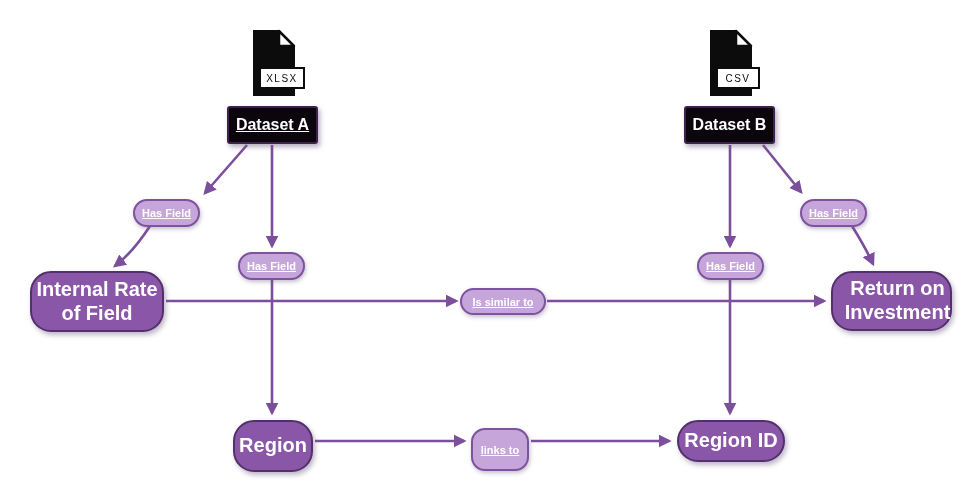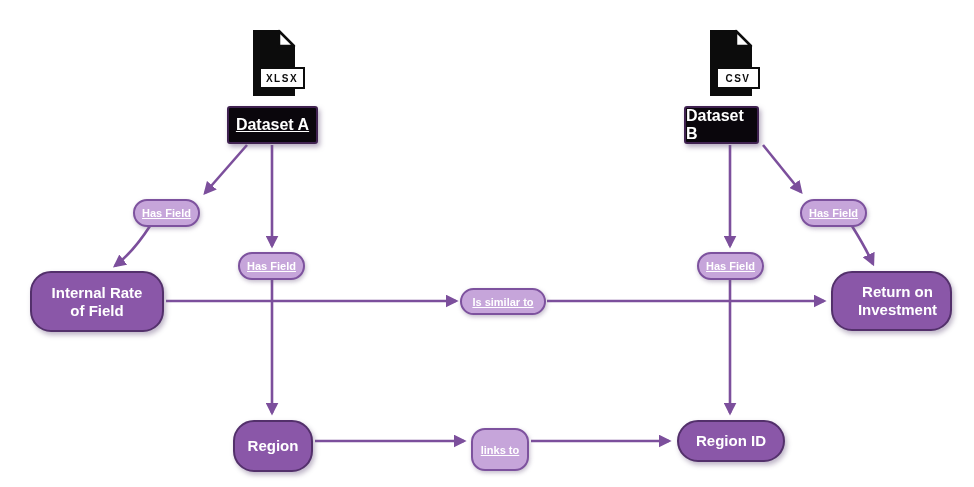--- a/index.html
+++ b/index.html
@@ -8,40 +8,40 @@
   }
   *{box-sizing:border-box;margin:0;padding:0;}
   body{font-family:"Liberation Sans",sans-serif;background:#ffffff;}
   .stage{position:relative;width:974px;height:487px;background:#ffffff;overflow:hidden;}
   .edges{position:absolute;left:0;top:0;width:974px;height:487px;}
   .edge{stroke:var(--edge);stroke-width:2.6;fill:none;}
   .arrowhead{fill:var(--edge);}
   .node{
     position:absolute;display:flex;flex-direction:column;align-items:center;justify-content:center;
     background:var(--node-fill);border:2.5px solid var(--node-border);border-radius:21px;
-    color:var(--text);font-weight:bold;font-size:15px;line-height:1.18;text-align:center;
+    color:var(--text);font-weight:bold;font-size:20px;line-height:1.18;text-align:center;
     box-shadow:2px 3px 5px rgba(110,90,130,0.45);cursor:pointer;
   }
   .dataset{
     position:absolute;display:flex;align-items:center;justify-content:center;
     background:var(--dataset-fill);border:2.5px solid var(--dataset-border);border-radius:3px;
     color:var(--text);font-weight:bold;font-size:16px;
     box-shadow:2px 3px 5px rgba(110,90,130,0.5);cursor:pointer;
   }
   .pill{
     position:absolute;display:flex;align-items:center;justify-content:center;
     background:var(--pill-fill);border:2px solid var(--pill-border);border-radius:14px;
     color:var(--text);font-weight:bold;font-size:11px;
     box-shadow:1px 2px 4px rgba(110,90,130,0.4);cursor:pointer;white-space:nowrap;text-decoration:underline;
   }
   .fileicon{position:absolute;}
   .filebadge{
     position:absolute;display:flex;align-items:center;justify-content:center;
     background:#ffffff;border:2.5px solid #0c0c0c;color:#0c0c0c;
-    font-weight:bold;font-size:10px;letter-spacing:1.5px;
+    font-weight:normal;font-size:10px;letter-spacing:1.5px;
   }
 </style>
 </head>
 <body>
 
 <div class="stage">
 
   <svg class="edges">
     <defs>
       <marker id="arrow" viewBox="0 0 10 10" refX="8" refY="5" markerWidth="5" markerHeight="5" orient="auto-start-reverse">
@@ -72,21 +72,21 @@
 
   <div class="fileicon" style="left:707px;top:28px;width:56px;height:72px;">
     <svg width="48" height="70" viewBox="0 0 48 70">
       <path d="M3 2 H29 L45 18 V68 H3 Z" fill="#0c0c0c"></path>
       <path d="M29 3 L29 18 L44 18 Z" fill="#ffffff" stroke="#0c0c0c" stroke-width="2.5" stroke-linejoin="round"></path>
     </svg>
     <div class="filebadge" style="left:9px;top:39px;width:44px;height:22px;">CSV</div>
   </div>
 
   <div class="dataset" style="left:227px;top:106px;width:91px;height:38px;text-decoration:underline;">Dataset A</div>
-  <div class="dataset" style="left:684px;top:106px;width:75px;height:38px;">Dataset B</div>
+  <div class="dataset" style="left:684px;top:106px;width:91px;height:38px;">Dataset B</div>
 
   <div class="node" style="left:30px;top:271px;width:134px;height:61px;">
     <span>Internal Rate</span>
     <span>of Field</span>
   </div>
   <div class="node" style="left:831px;top:271px;width:121px;height:60px;padding-left:12px;">
     <span>Return on</span>
     <span>Investment</span>
   </div>
   <div class="node" style="left:233px;top:420px;width:80px;height:52px;">Region</div>

